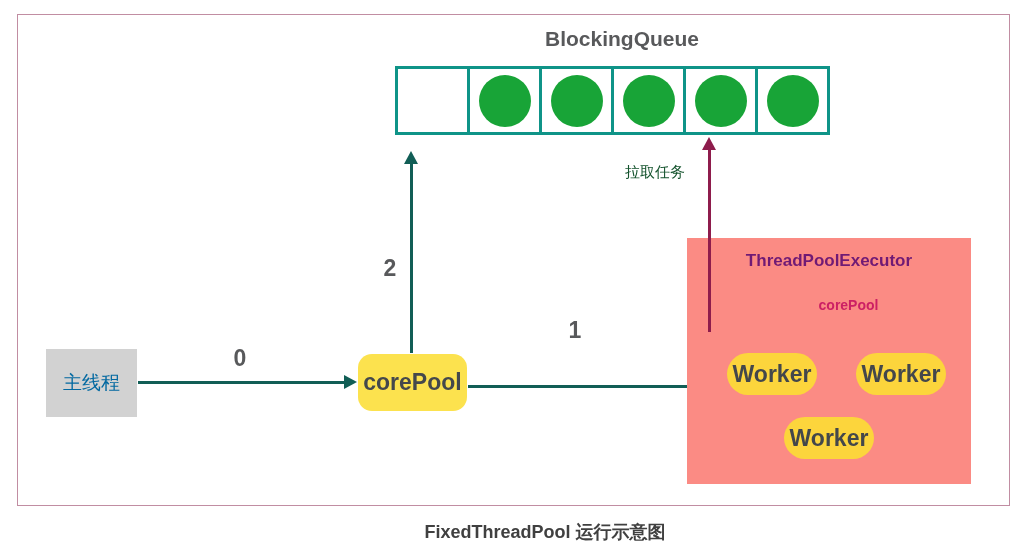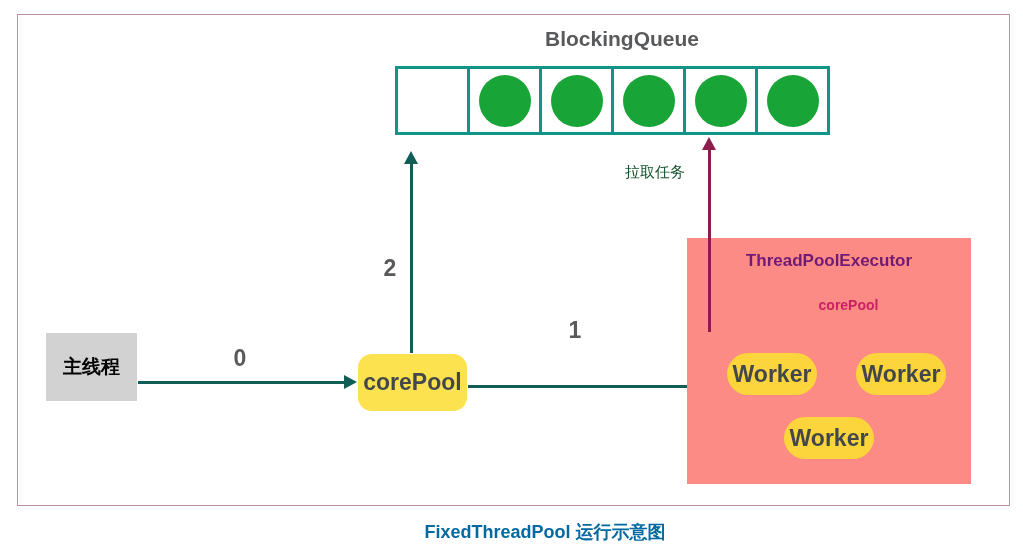--- a/index.html
+++ b/index.html
@@ -11,21 +11,21 @@
   #frame{left:17px;top:14px;width:991px;height:490px;border:1px solid #c18da2;}
 
   
   #queue-title{left:622px;top:27px;transform:translateX(-50%);font-size:21px;font-weight:bold;color:#58595b;white-space:nowrap;}
   #queue{left:395px;top:66px;width:435px;height:69px;border:3px solid #0f9488;box-sizing:border-box;display:flex;background:#ffffff;}
   .queue-cell{flex:1;display:flex;align-items:center;justify-content:center;}
   .queue-cell + .queue-cell{border-left:3px solid #0f9488;}
   .task-dot{width:52px;height:52px;border-radius:50%;background:#18a437;}
 
   
-  #main-thread{left:46px;top:333px;width:91px;height:68px;background:#d2d2d2;display:flex;align-items:center;justify-content:center;font-size:19px;color:#000000;font-weight:bold;}
+  #main-thread{left:46px;top:349px;width:91px;height:68px;background:#d2d2d2;display:flex;align-items:center;justify-content:center;font-size:19px;color:#0369a1;}
   #execute{left:358px;top:354px;width:109px;height:57px;background:#fce24e;border-radius:14px;display:flex;align-items:center;justify-content:center;font-size:23px;font-weight:bold;color:#44484c;}
   #executor{left:687px;top:238px;width:284px;height:246px;background:#fb8b84;}
   #executor-title{left:0;right:0;top:13px;text-align:center;font-size:17px;font-weight:bold;color:#701a75;}
   #core-pool{left:0;right:0;top:59px;text-align:center;font-size:14px;font-weight:bold;color:#cc2064;padding-left:39px;}
   .worker{position:absolute;width:90px;height:42px;background:#fcd53c;border-radius:21px;display:flex;align-items:center;justify-content:center;font-size:23px;font-weight:bold;color:#43474b;}
   #worker-1{left:40px;top:115px;}
   #worker-2{left:169px;top:115px;}
   #worker-3{left:97px;top:179px;}
 
   
@@ -45,21 +45,21 @@
   #pull-line{left:708px;top:148px;height:184px;}
   #pull-head{left:702px;top:137px;}
 
   
   .step-label{font-size:23px;font-weight:bold;color:#58595b;transform:translateX(-50%);}
   #label-0{left:240px;top:345px;}
   #label-1{left:575px;top:317px;}
   #label-2{left:390px;top:255px;}
   #pull-label{left:625px;top:163px;font-size:15px;color:#14532d;}
 
-  #caption{left:545px;top:520px;transform:translateX(-50%);font-size:18px;font-weight:bold;color:#0369a1;white-space:nowrap;}
+  #caption{left:545px;top:520px;transform:translateX(-50%);font-size:18px;font-weight:bold;color:#404040;white-space:nowrap;}
 </style>
 </head>
 <body>
 
 <div id="stage">
 
   <div id="frame" class="abs"></div>
 
   <div id="queue-title" class="abs">BlockingQueue</div>
 

